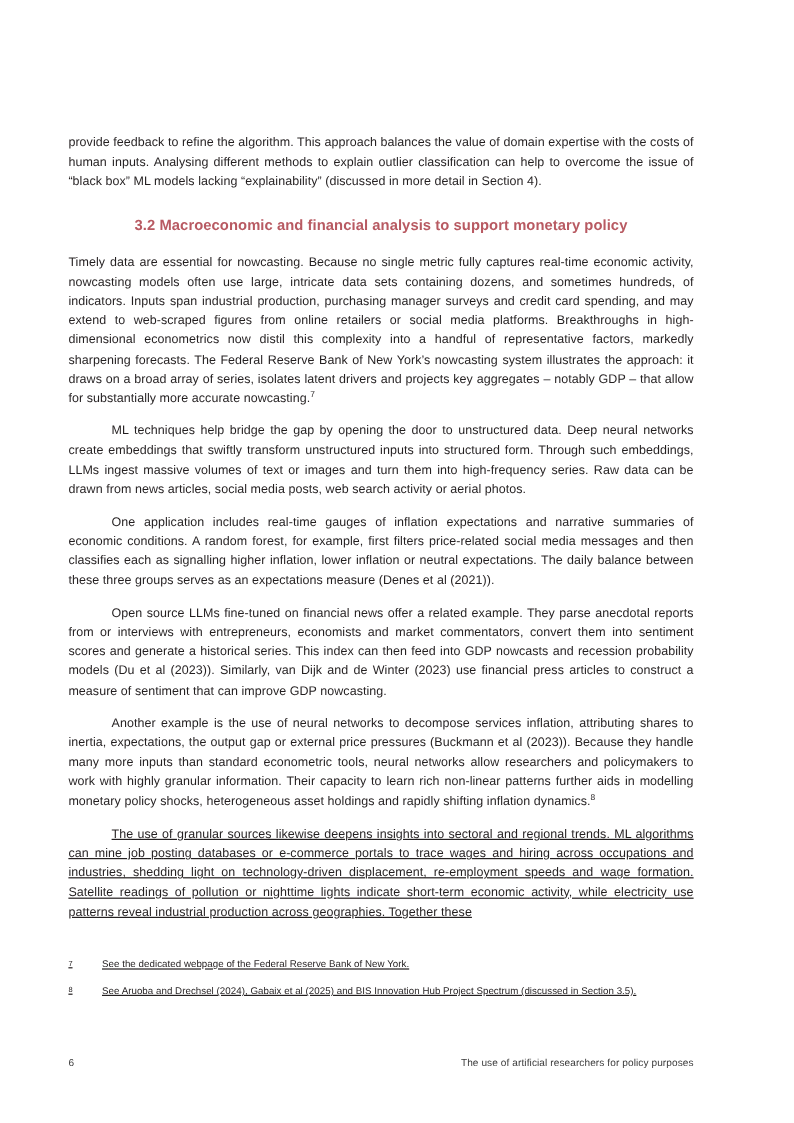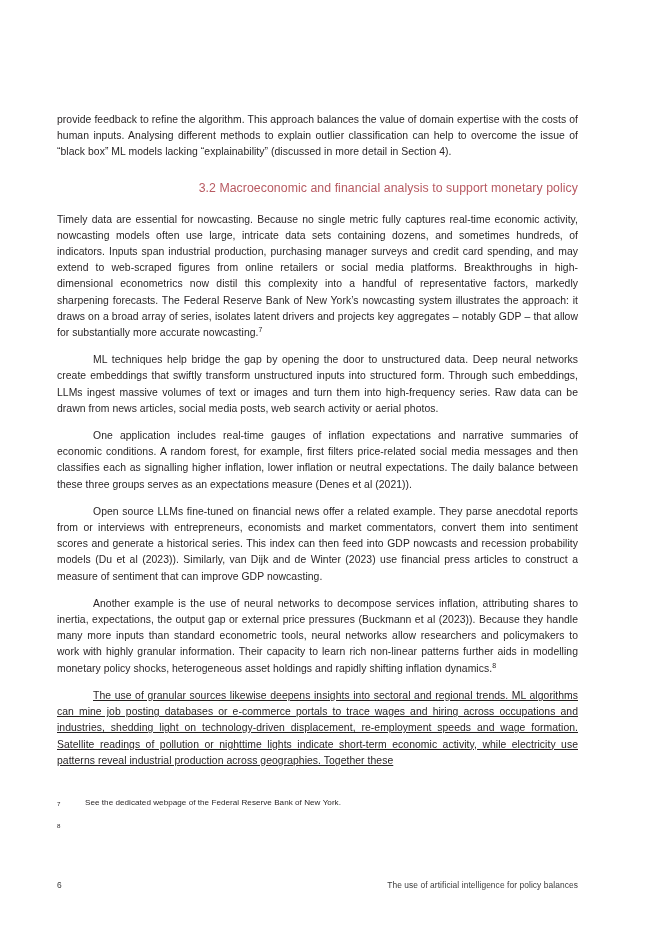--- a/index.html
+++ b/index.html
@@ -41,43 +41,44 @@
     text-indent: 36px;
   }
   p.body.last {
     margin-bottom: 0;
     text-decoration: underline;
   }
   h2.section-heading {
     margin: 19px 0 15px 0;
     font-size: 12.3px;
     line-height: 17px;
-    font-weight: 400;
+    font-weight: 700;
     color: #b85a62;
-    text-align: right;
+    text-align: center;
     letter-spacing: 0.005em;
   }
   sup.fn-ref {
     font-size: 7px;
     vertical-align: super;
     line-height: 0;
   }
   .footnotes {
     position: absolute;
     left: 57px;
     top: 797px;
     width: 521px;
   }
   .footnote {
     display: flex;
-    align-items: flex-start;
+    align-items: flex-end;
     margin-bottom: 9px;
     font-size: 8.1px;
     line-height: 12px;
     color: #231f20;
+    text-decoration: underline;
   }
   .footnote-marker {
     width: 28px;
     flex: 0 0 28px;
     font-size: 6.2px;
     vertical-align: super;
     padding-top: 1px;
     color: #231f20;
   }
   .footnote-text {
@@ -131,22 +132,23 @@
 
   <div class="footnotes">
 
     <div class="footnote">
       <span class="footnote-marker">7</span>
       <span class="footnote-text">See the dedicated webpage of the Federal Reserve Bank of New York.</span>
     </div>
 
     <div class="footnote">
       <span class="footnote-marker">8</span>
+      <span class="footnote-text">See Aruoba and Drechsel (2024), Gabaix et al (2025) and BIS Innovation Hub Project Spectrum (discussed in Section 3.5).</span>
     </div>
 
   </div>
 
   <div class="page-footer">
     <span class="footer-page-number">6</span>
-    <span class="footer-title">The use of artificial intelligence for policy balances</span>
+    <span class="footer-title">The use of artificial researchers for policy purposes</span>
   </div>
 
 </div>
 
 </body></html>

